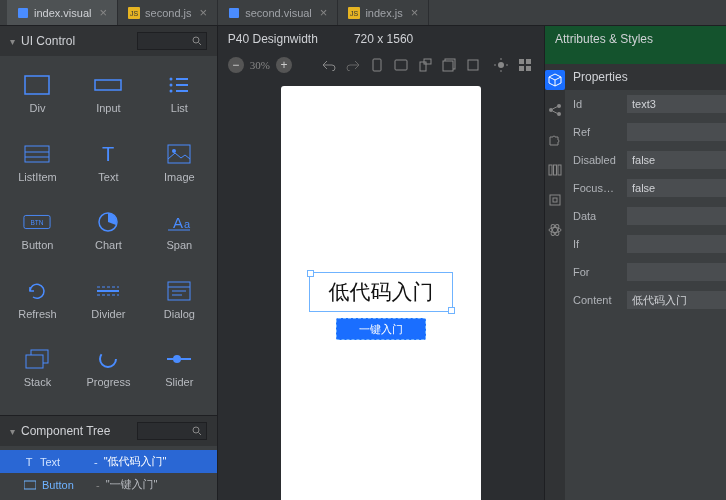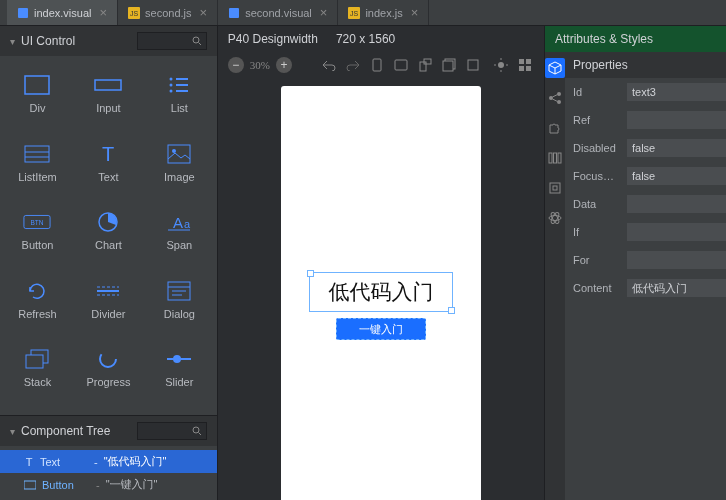--- a/index.html
+++ b/index.html
@@ -21,36 +21,36 @@
 .ctrl-label { color: #b8bbc0; font-size: 11px; }
 .tree-panel { border-top: 1px solid #1e1f22; }
 .tree-list { padding: 4px 0; }
 .tree-item { display: flex; align-items: center; padding: 4px 10px 4px 24px; gap: 6px; }
 .tree-item.sel { background: #2a67d4; color: #fff; }
 .tree-item .ty { color: #6fb3ff; font-size: 11px; width: 48px; }
 .tree-item.sel .ty { color: #cfe2ff; }
 .tree-item .val { color: #b8bbc0; font-size: 11px; }
 .tree-item.sel .val { color: #fff; }
 .center { flex: 1; background: #2b2d30; display: flex; flex-direction: column; position: relative; }
-.design-info { padding: 6px 10px; color: #d0d2d6; font-size: 12px; display: flex; gap: 18px; align-items: center; }
+.design-info { padding: 6px 10px; color: #d0d2d6; font-size: 12px; display: flex; gap: 36px; align-items: center; }
 .toolbar { display: flex; align-items: center; gap: 10px; padding: 4px 10px 8px; color: #888; }
 .tb-group { display: flex; align-items: center; gap: 6px; }
 .tb-btn { width: 18px; height: 18px; display: flex; align-items: center; justify-content: center; cursor: pointer; }
 .circle-btn { width: 16px; height: 16px; border-radius: 50%; background: #555; display: flex; align-items: center; justify-content: center; color: #ccc; font-size: 12px; }
 .zoom-txt { font-size: 11px; font-family: Liberation Serif, serif; }
 .canvas-wrap { flex: 1; display: flex; justify-content: center; padding-top: 4px; overflow: hidden; }
 .device { width: 200px; height: 420px; background: #fff; border-radius: 3px; position: relative; }
 .text-el { position: absolute; left: 28px; top: 186px; width: 144px; height: 40px; border: 1px solid #6fb3ff; display: flex; align-items: center; justify-content: center; color: #111; font-size: 21px; }
 .text-el::before, .text-el::after { content: ''; position: absolute; width: 5px; height: 5px; background: #fff; border: 1px solid #6fb3ff; }
 .text-el::before { left: -3px; top: -3px; }
 .text-el::after { right: -3px; bottom: -3px; }
 .btn-el { position: absolute; left: 55px; top: 232px; width: 90px; height: 22px; background: #1a6eff; color: #fff; display: flex; align-items: center; justify-content: center; font-size: 11px; border-radius: 2px; border: 1px dashed #6fb3ff; text-align: right; }
 .right-panel { width: 182px; background: #14532d; border-left: 1px solid #1e1f22; display: flex; flex-direction: column; }
 .rp-title { padding: 6px 10px; color: #d0d2d6; font-size: 12px; }
-.rp-body { display: flex; flex: 1; }
+.rp-body { display: flex; flex: 1; margin-top: 12px; }
 .rp-icons { width: 28px; background: #313335; display: flex; flex-direction: column; align-items: center; gap: 10px; padding-top: 6px; }
 .rp-icon { width: 20px; height: 20px; display: flex; align-items: center; justify-content: center; color: #888; cursor: pointer; }
 .rp-icon.active { background: #1a6eff; color: #fff; border-radius: 2px; }
 .rp-content { flex: 1; background: #3c3f41; }
 .rp-section-title { padding: 6px 8px; color: #d0d2d6; font-size: 12px; background: #313335; }
 .prop-row { display: flex; align-items: center; padding: 5px 8px; gap: 6px; }
 .prop-label { width: 48px; color: #b0b3b8; font-size: 11px; overflow: hidden; text-overflow: ellipsis; white-space: nowrap; }
 .prop-input { flex: 1; background: #4a4d50; border: none; height: 18px; padding: 0 5px; color: #d0d2d6; font-size: 11px; }
 svg { display: block; }
 </style>

